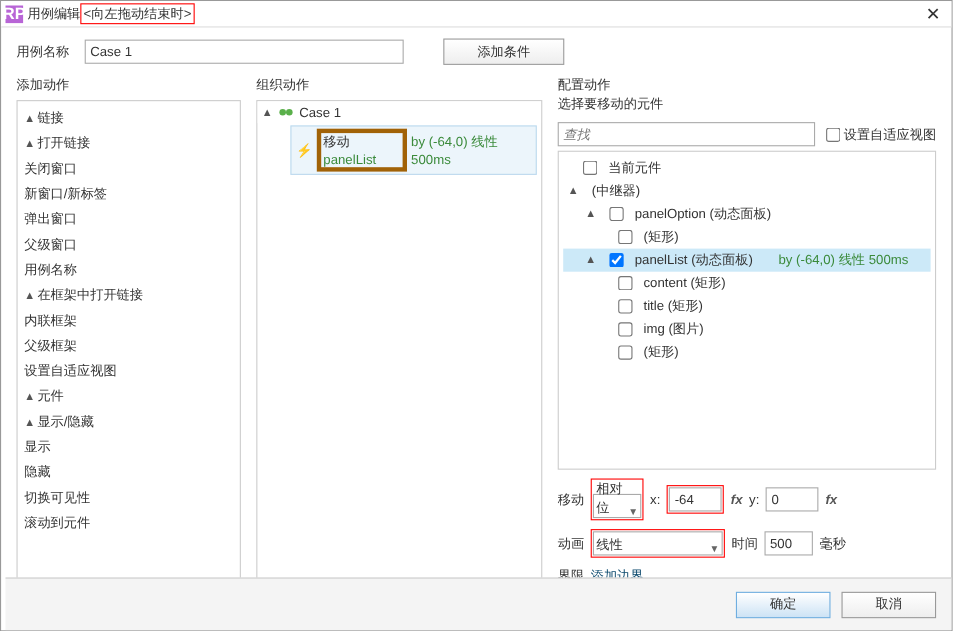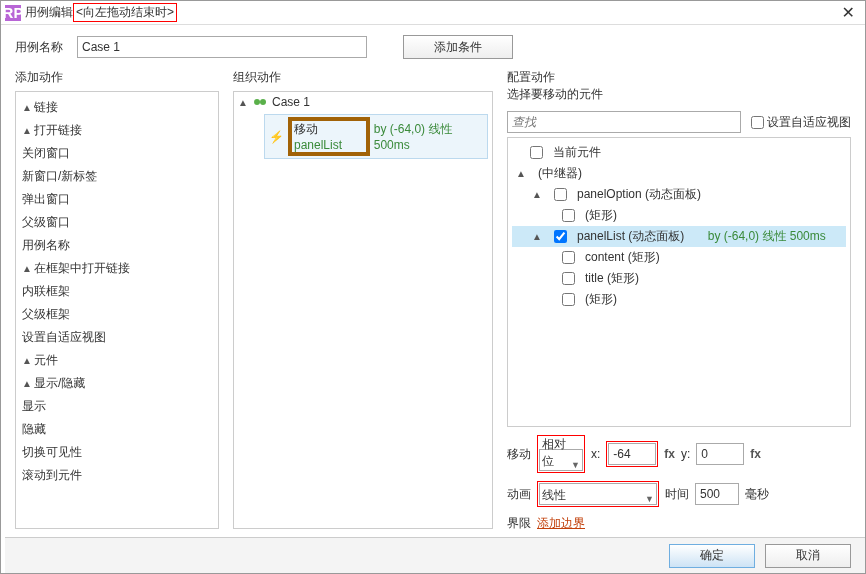--- a/index.html
+++ b/index.html
@@ -42,25 +42,25 @@
 .cb{width:13px;height:13px}
 .cfg-selected{background:#cce9f8}
 .cfg-bottom{padding:8px 0 0 0}
 .cfg-bottom-row{display:flex;align-items:center;gap:6px;margin-bottom:8px}
 .red-box{border:1px solid red;padding:1px}
 .sel{border:1px solid #aaa;height:22px;background:#fff;padding:0 2px;display:inline-flex;align-items:flex-end}
 .sel .arrow{margin-left:4px;color:#666;font-size:9px}
 .move-type{width:44px}
 .x-input{width:48px}
 .y-input{width:48px}
-.fx{color:#555;font-weight:bold}
+.fx{font-style:italic;color:#555;font-weight:bold}
 .anim-sel{width:118px}
 .time-input{width:44px}
-.link{color:#c2410c;text-decoration:underline;cursor:pointer}
-.footer{position:absolute;bottom:0;left:4px;right:0;height:36px;border-top:1px solid #ccc;background:#f4f4f4;display:flex;align-items:center;justify-content:flex-end;padding:0 14px;gap:10px}
+.link{color:#0c4a6e;cursor:pointer}
+.footer{position:absolute;bottom:0;left:4px;right:0;height:48px;border-top:1px solid #ccc;background:#f4f4f4;display:flex;align-items:center;justify-content:flex-end;padding:0 14px;gap:10px}
 .scrollable-actions{overflow-y:auto}
 ::-webkit-scrollbar{width:16px;height:16px}
 ::-webkit-scrollbar-track{background:#f0f0f0;border:1px solid #ddd}
 ::-webkit-scrollbar-thumb{background:#c8c8c8;border:1px solid #aaa}
 .col-add .inner-panel{overflow-y:scroll}
 .cfg-tree-wrap{border:1px solid #ccc;height:290px;overflow:auto}
 </style>
 </head>
 <body>
 
@@ -161,20 +161,24 @@
           <div class="cfg-node" style="padding-left:50px">
               <input type="checkbox" class="cb" style="">
               <span>content (矩形)</span>
             </div>
           <div class="cfg-node" style="padding-left:50px">
               <input type="checkbox" class="cb" style="">
               <span>title (矩形)</span>
             </div>
           <div class="cfg-node" style="padding-left:50px">
               <input type="checkbox" class="cb" style="">
+              <span>img (图片)</span>
+            </div>
+          <div class="cfg-node" style="padding-left:50px">
+              <input type="checkbox" class="cb" style="">
               <span>(矩形)</span>
             </div>
         </div>
       </div>
 
       <div class="cfg-bottom">
         <div class="cfg-bottom-row">
           <span>移动</span>
           <span class="red-box"><span class="sel move-type">
                 <span>相对位</span>

